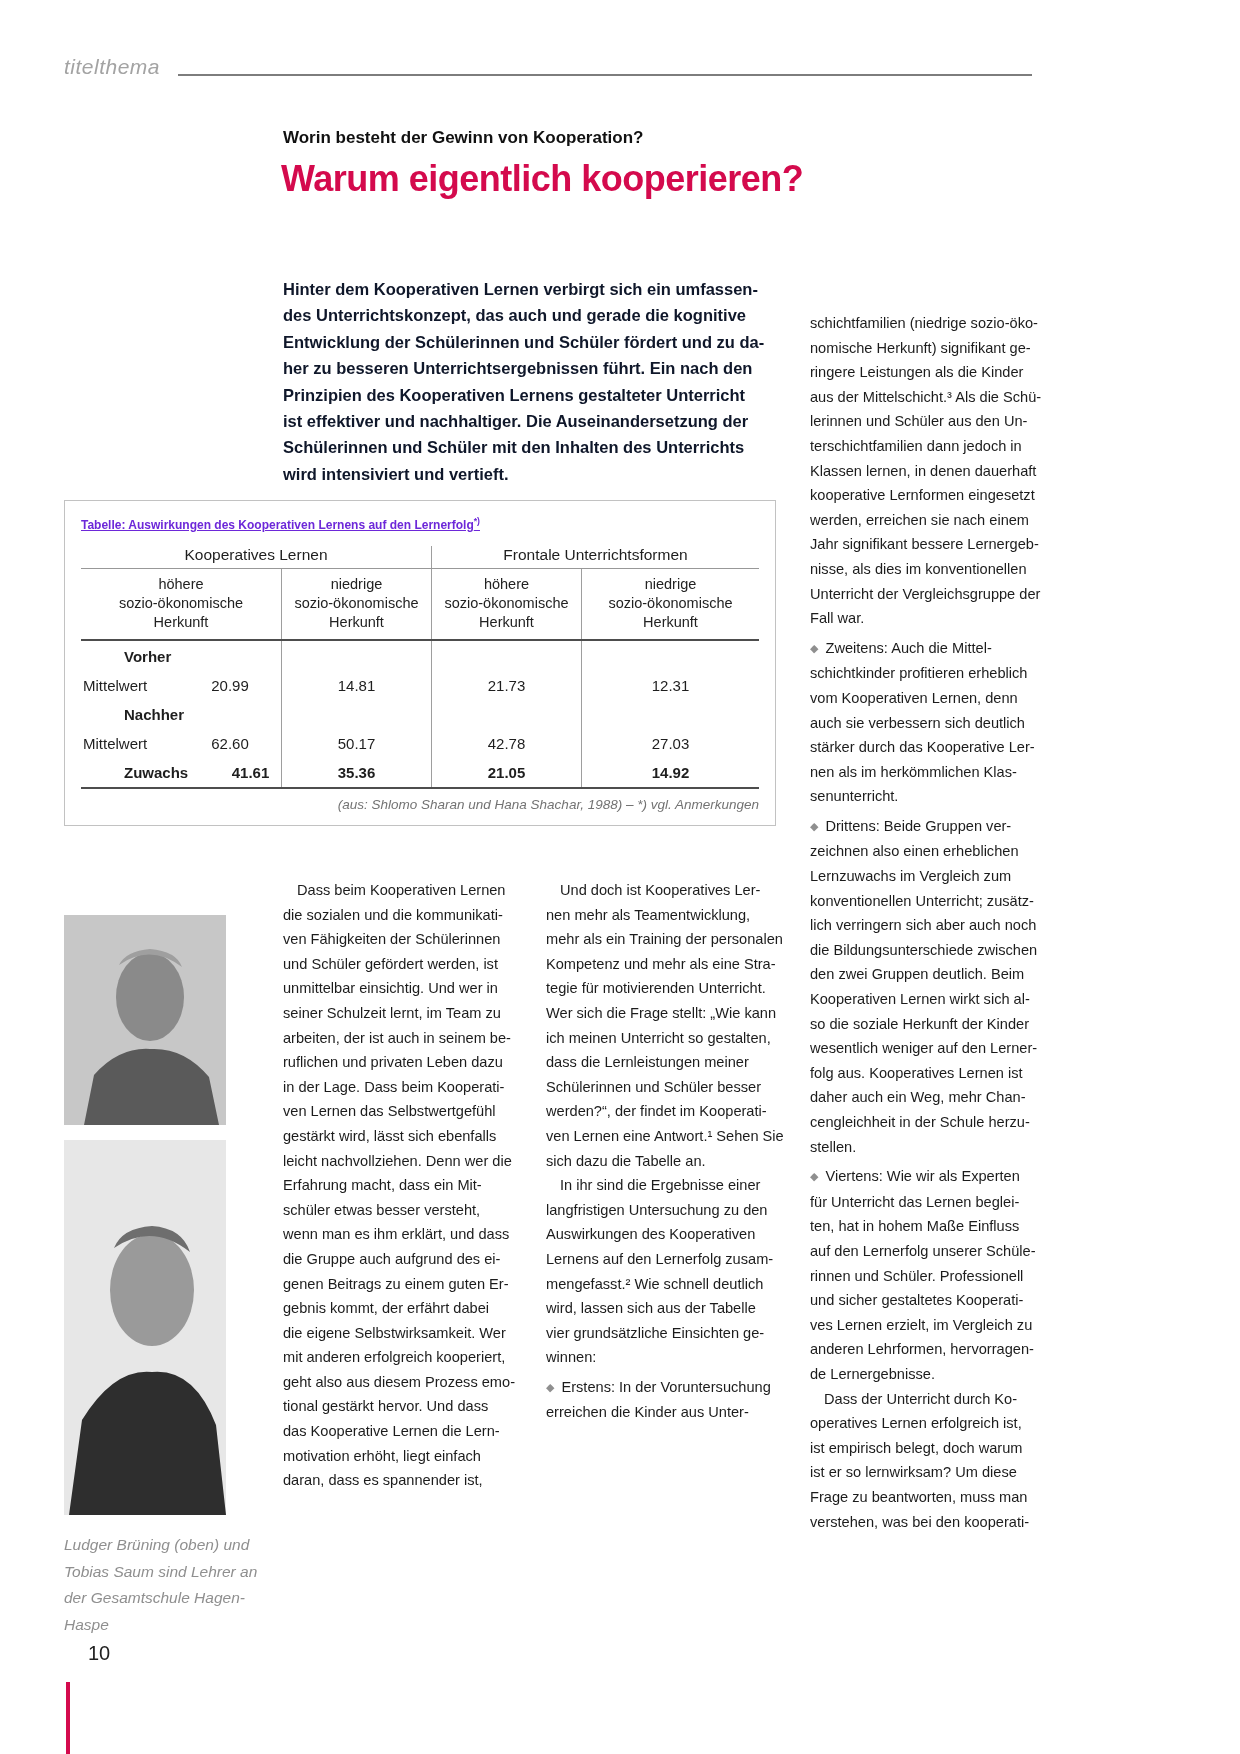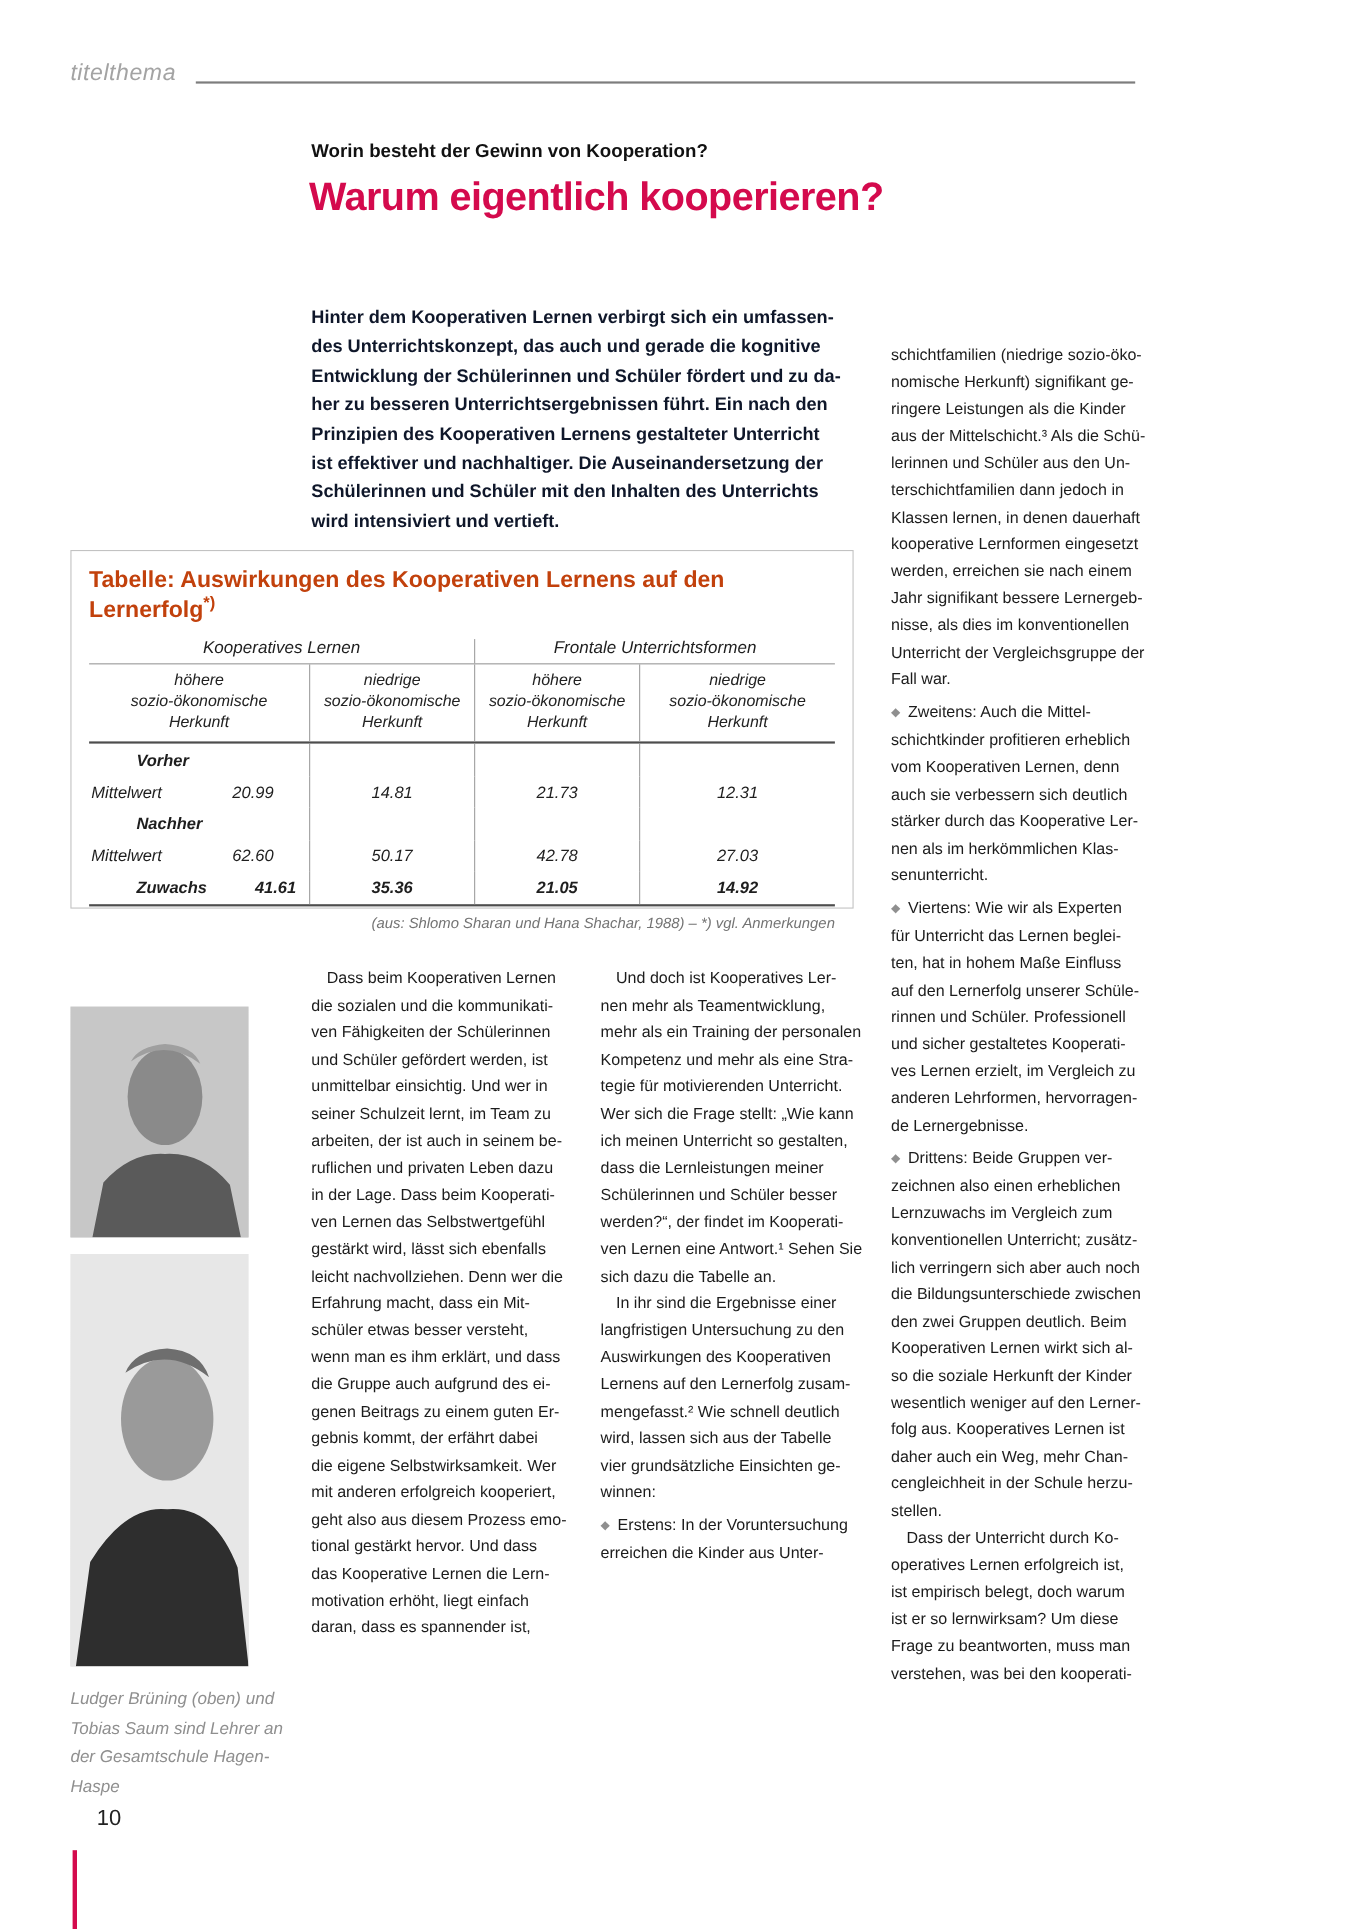--- a/index.html
+++ b/index.html
@@ -14,24 +14,24 @@
   .kicker{position:absolute;left:283px;top:128px;font-size:17px;font-weight:bold;color:#111;}
   .article-title{position:absolute;left:281px;top:158px;font-size:36px;font-weight:bold;
                  letter-spacing:-0.5px;color:#d40a4d;}
 
   .intro{position:absolute;left:283px;top:276px;width:512px;font-size:16.5px;font-weight:bold;
          line-height:26.4px;white-space:pre-line;color:#0f172a;}
 
   
   .table-box{position:absolute;left:64px;top:500px;width:712px;height:326px;
              border:1px solid #c2c2c2;box-sizing:border-box;background:#fff;}
-  .tbl-title{margin:15px 16px 10px 16px;font-size:21px;font-weight:bold;color:#c2410c;}
+  .tbl-title{margin:15px 16px 10px 16px;font-size:12px;font-weight:bold;color:#6d28d9;text-decoration:underline;}
   .tbl-title sup{font-size:0.72em;vertical-align:super;}
   .tbl{margin:0 16px;width:678px;}
-  .row{display:grid;font-style:italic;}
+  .row{display:grid;}
   .group-row{grid-template-columns:350px 328px;height:26px;align-items:end;
              border-bottom:1px solid #989898;}
   .gcell{text-align:center;font-size:15.5px;padding-bottom:4px;}
   .sub-row{grid-template-columns:200px 150px 150px 178px;border-bottom:2px solid #4d4d4d;}
   .sub-row .cell{text-align:center;font-size:14.5px;line-height:19px;white-space:pre-line;
                  padding:6px 0 7px 0;color:#222;}
   .data-row{grid-template-columns:200px 150px 150px 178px;align-items:center;}
   .h30{height:30px;} .h28{height:28px;}
   .bl{border-left:1px solid #9e9e9e;}
   .cell0{display:flex;align-items:center;height:100%;}
@@ -246,43 +246,43 @@
 nisse, als dies im konventionellen
 Unterricht der Vergleichsgruppe der
 Fall war.</p>
     <p class="bullet"><span class="diamond">◆</span><span>Zweitens: Auch die Mittel-
 schichtkinder profitieren erheblich
 vom Kooperativen Lernen, denn
 auch sie verbessern sich deutlich
 stärker durch das Kooperative Ler-
 nen als im herkömmlichen Klas-
 senunterricht.</span></p>
-    <p class="bullet"><span class="diamond">◆</span><span>Viertens: Wie wir als Experten
-für Unterricht das Lernen beglei-
-ten, hat in hohem Maße Einfluss
-auf den Lernerfolg unserer Schüle-
-rinnen und Schüler. Professionell
-und sicher gestaltetes Kooperati-
-ves Lernen erzielt, im Vergleich zu
-anderen Lehrformen, hervorragen-
-de Lernergebnisse.</span></p>
     <p class="bullet"><span class="diamond">◆</span><span>Drittens: Beide Gruppen ver-
 zeichnen also einen erheblichen
 Lernzuwachs im Vergleich zum
 konventionellen Unterricht; zusätz-
 lich verringern sich aber auch noch
 die Bildungsunterschiede zwischen
 den zwei Gruppen deutlich. Beim
 Kooperativen Lernen wirkt sich al-
 so die soziale Herkunft der Kinder
 wesentlich weniger auf den Lerner-
 folg aus. Kooperatives Lernen ist
 daher auch ein Weg, mehr Chan-
 cengleichheit in der Schule herzu-
 stellen.</span></p>
+    <p class="bullet"><span class="diamond">◆</span><span>Viertens: Wie wir als Experten
+für Unterricht das Lernen beglei-
+ten, hat in hohem Maße Einfluss
+auf den Lernerfolg unserer Schüle-
+rinnen und Schüler. Professionell
+und sicher gestaltetes Kooperati-
+ves Lernen erzielt, im Vergleich zu
+anderen Lehrformen, hervorragen-
+de Lernergebnisse.</span></p>
     <p class="ind">Dass der Unterricht durch Ko-
 operatives Lernen erfolgreich ist,
 ist empirisch belegt, doch warum
 ist er so lernwirksam? Um diese
 Frage zu beantworten, muss man
 verstehen, was bei den kooperati-</p>
   </div>
 
   <div class="footer-bar"></div>
   <div class="page-number">10</div>

